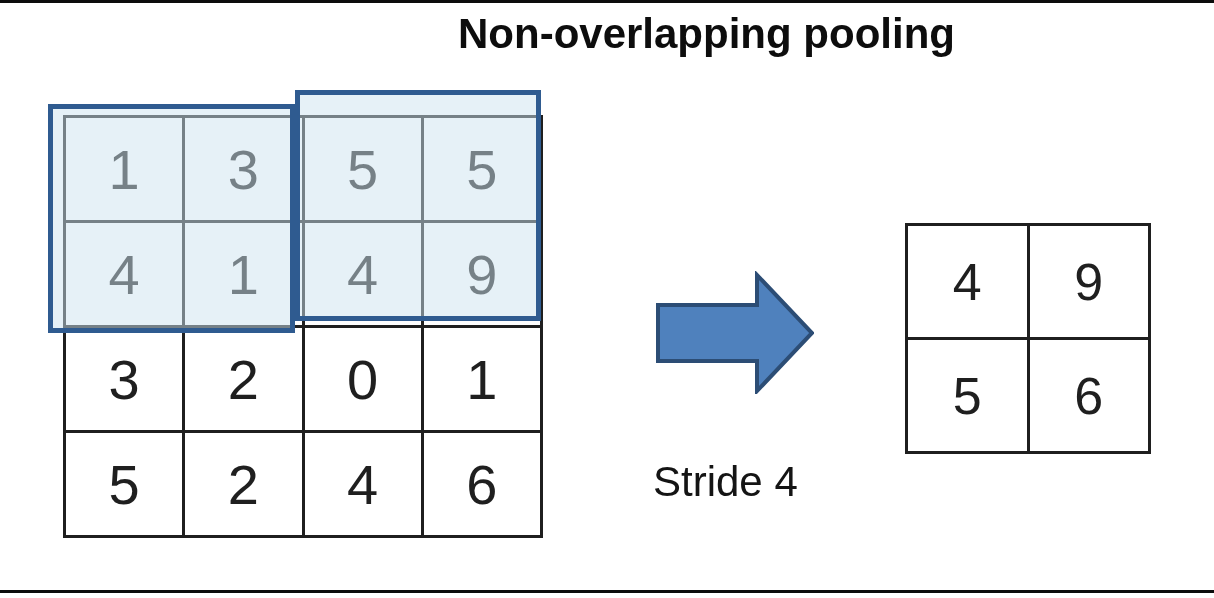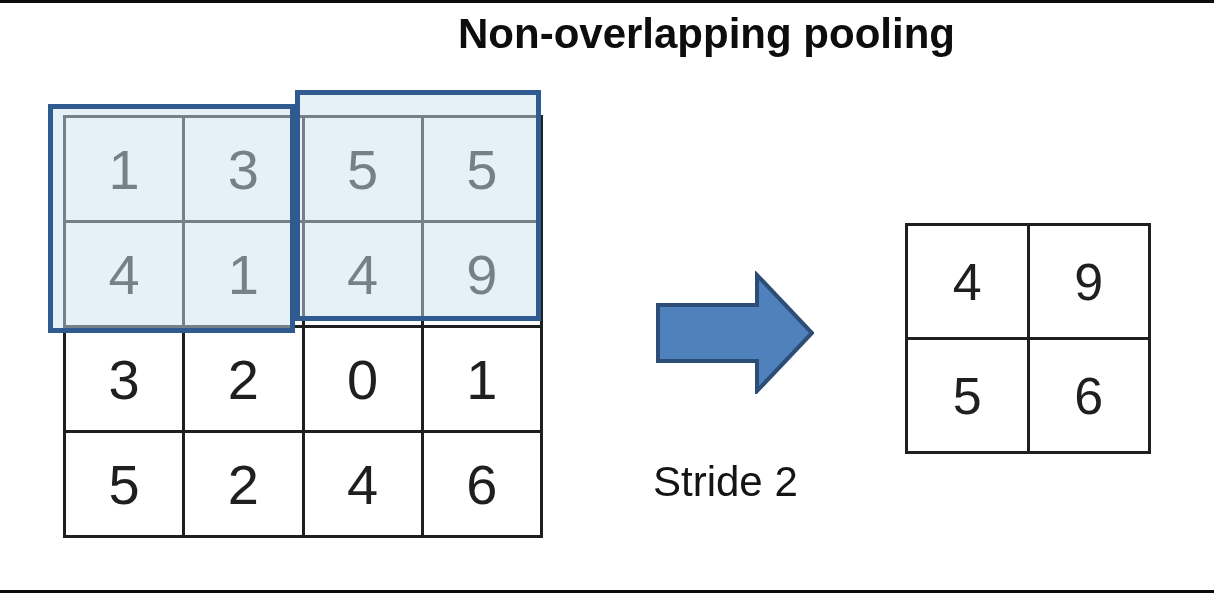--- a/index.html
+++ b/index.html
@@ -136,18 +136,18 @@
   </div>
 
   <div class="num-grid output-grid">
     <div class="cell">4</div>
     <div class="cell">9</div>
     <div class="cell">5</div>
     <div class="cell">6</div>
   </div>
 
   <div class="caption">
-    <div>Stride 2</div>
+    <div>Stride 4</div>
   </div>
 
   <div class="edge-rule bottom"></div>
 
 </div>
 
 </body></html>

